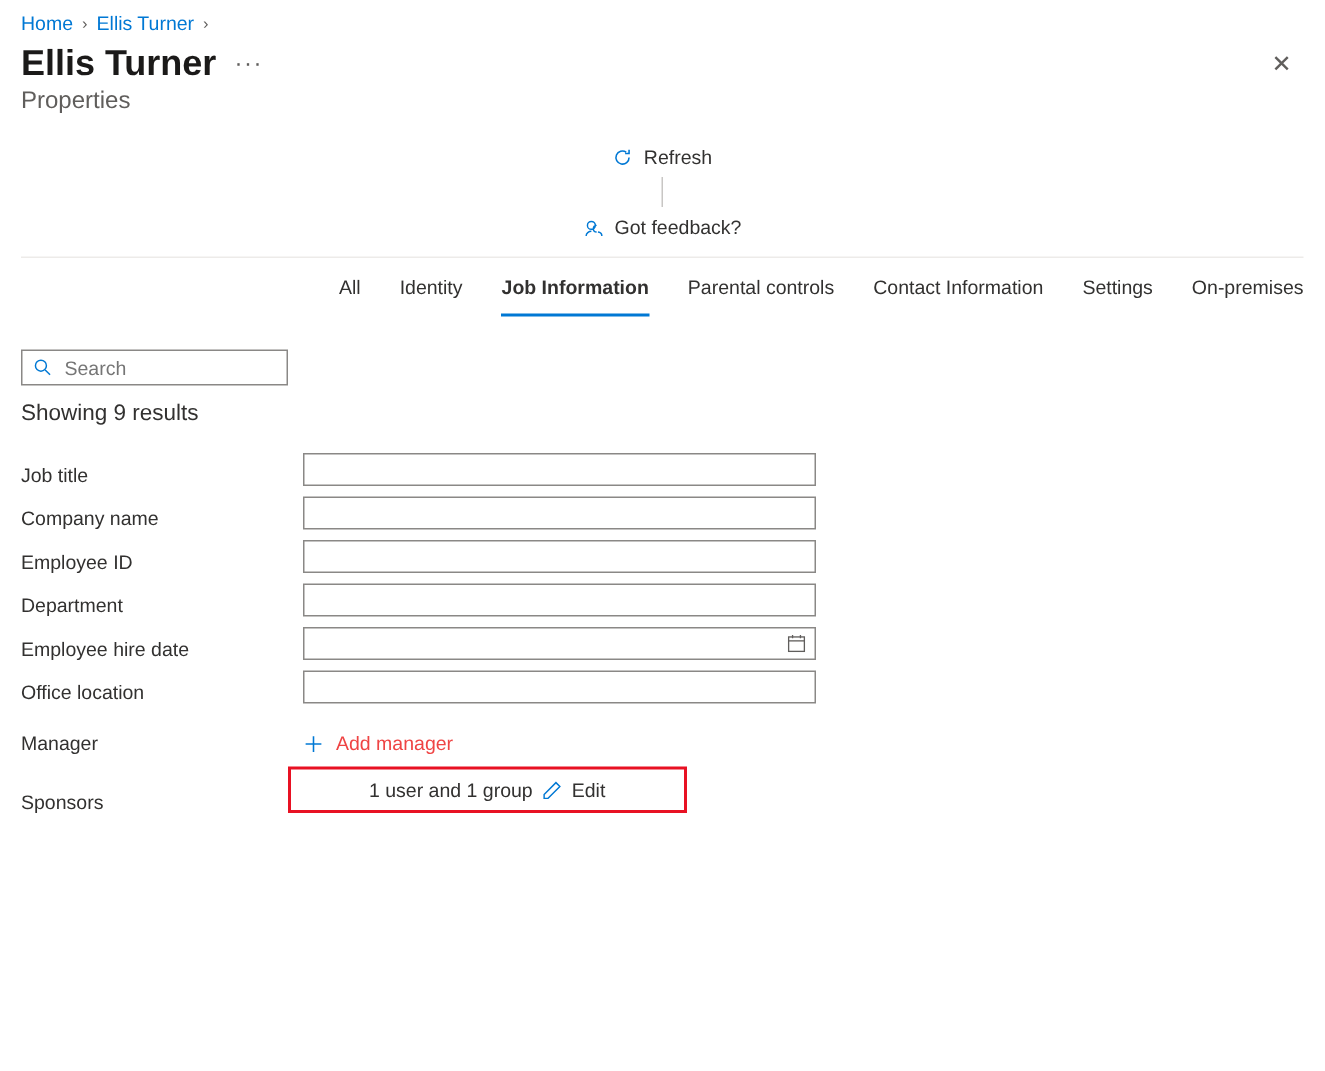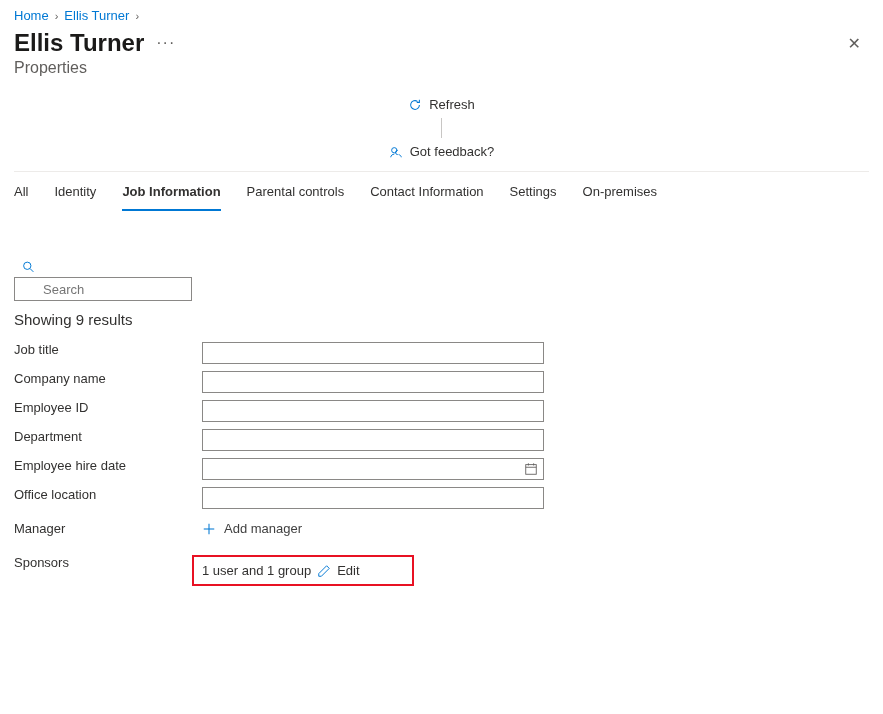--- a/index.html
+++ b/index.html
@@ -16,44 +16,44 @@
     .close-btn { color: #605e5c; font-size: 16px; cursor: pointer; padding: 4px 8px; }
     .subtitle { font-size: 16px; color: #605e5c; margin-top: 2px; margin-bottom: 14px; }
     
     .toolbar { display: flex; align-items: center; gap: 0; margin-bottom: 6px; flex-direction: column; }
     .toolbar-item { display: flex; align-items: center; gap: 7px; padding: 6px 10px; cursor: pointer; font-size: 13px; color: #323130; }
     .toolbar-item svg { width: 14px; height: 14px; }
     .toolbar-sep { width: 1px; height: 20px; background: #c8c6c4; margin: 0 4px; }
     
     .hr { border: none; border-top: 1px solid #edebe9; margin-bottom: 0; }
     
-    .tabs { display: flex; gap: 26px; padding: 0 0; font-size: 13px; }
+    .tabs { display: flex; gap: 26px; padding: 0 0; font-size: 13px; justify-content: flex-end; }
     .tab { padding: 12px 0 10px 0; cursor: pointer; color: #323130; border-bottom: 2px solid transparent; }
     .tab.active { color: #323130; font-weight: 600; border-bottom-color: #0078d4; }
     
     .content { padding-top: 22px; }
     
     .search-wrap { position: relative; width: 178px; margin-bottom: 10px; }
     .search-wrap svg { position: absolute; left: 8px; top: 50%; transform: translateY(-50%); width: 13px; height: 13px; color: #0078d4; }
-    .search-input { width: 100%; height: 24px; border: 1px solid #8a8886; padding: 0 6px 0 28px; font-size: 13px; outline: none; margin-top: 44px; }
+    .search-input { width: 100%; height: 24px; border: 1px solid #8a8886; padding: 0 6px 0 28px; font-size: 13px; outline: none; }
     
     .results-text { font-size: 15px; color: #323130; margin-bottom: 14px; }
     
-    .form-row { display: flex; align-items: flex-start; min-height: 26px; margin-bottom: 3px; }
+    .form-row { display: flex; align-items: flex-end; min-height: 26px; margin-bottom: 3px; }
     .form-label { width: 188px; font-size: 13px; color: #323130; flex-shrink: 0; }
     .form-control { position: relative; }
     .form-input { width: 342px; height: 22px; border: 1px solid #8a8886; padding: 0 6px; font-size: 13px; outline: none; }
     .cal-icon { position: absolute; right: 6px; top: 50%; transform: translateY(-50%); width: 14px; height: 14px; color: #605e5c; pointer-events: none; }
     
     .form-row.action { margin-top: 8px; margin-bottom: 6px; }
-    .add-link { display: flex; align-items: center; gap: 8px; color: #404040; cursor: pointer; font-size: 13px; }
+    .add-link { display: flex; align-items: center; gap: 8px; color: #ef4444; cursor: pointer; font-size: 13px; }
     .add-link svg { width: 14px; height: 14px; color: #0078d4; }
     
     .sponsors-area { display: flex; align-items: center; gap: 6px; }
-    .sponsors-text { font-size: 13px; color: #323130; }
+    .sponsors-text { font-size: 13px; color: #323130; margin-left: 44px; }
     .edit-group { display: flex; align-items: center; gap: 6px; cursor: pointer; }
     .edit-group svg { width: 14px; height: 14px; color: #0078d4; }
     
     .highlight-box { border: 2.5px solid #e81123; padding: 6px 52px 6px 8px; display: inline-flex; align-items: center; margin-left: -10px; }
     
     .footer-hr { border: none; border-top: 1px solid #edebe9; margin-top: 176px; margin-bottom: 10px; }
     .footer-btns { display: flex; gap: 10px; }
     .btn { height: 24px; padding: 0 18px; font-size: 13px; border: 1px solid #8a8886; background: #fff; cursor: pointer; }
     .btn-primary { background: #0078d4; color: #fff; border-color: #0078d4; font-weight: 600; }
   </style>

